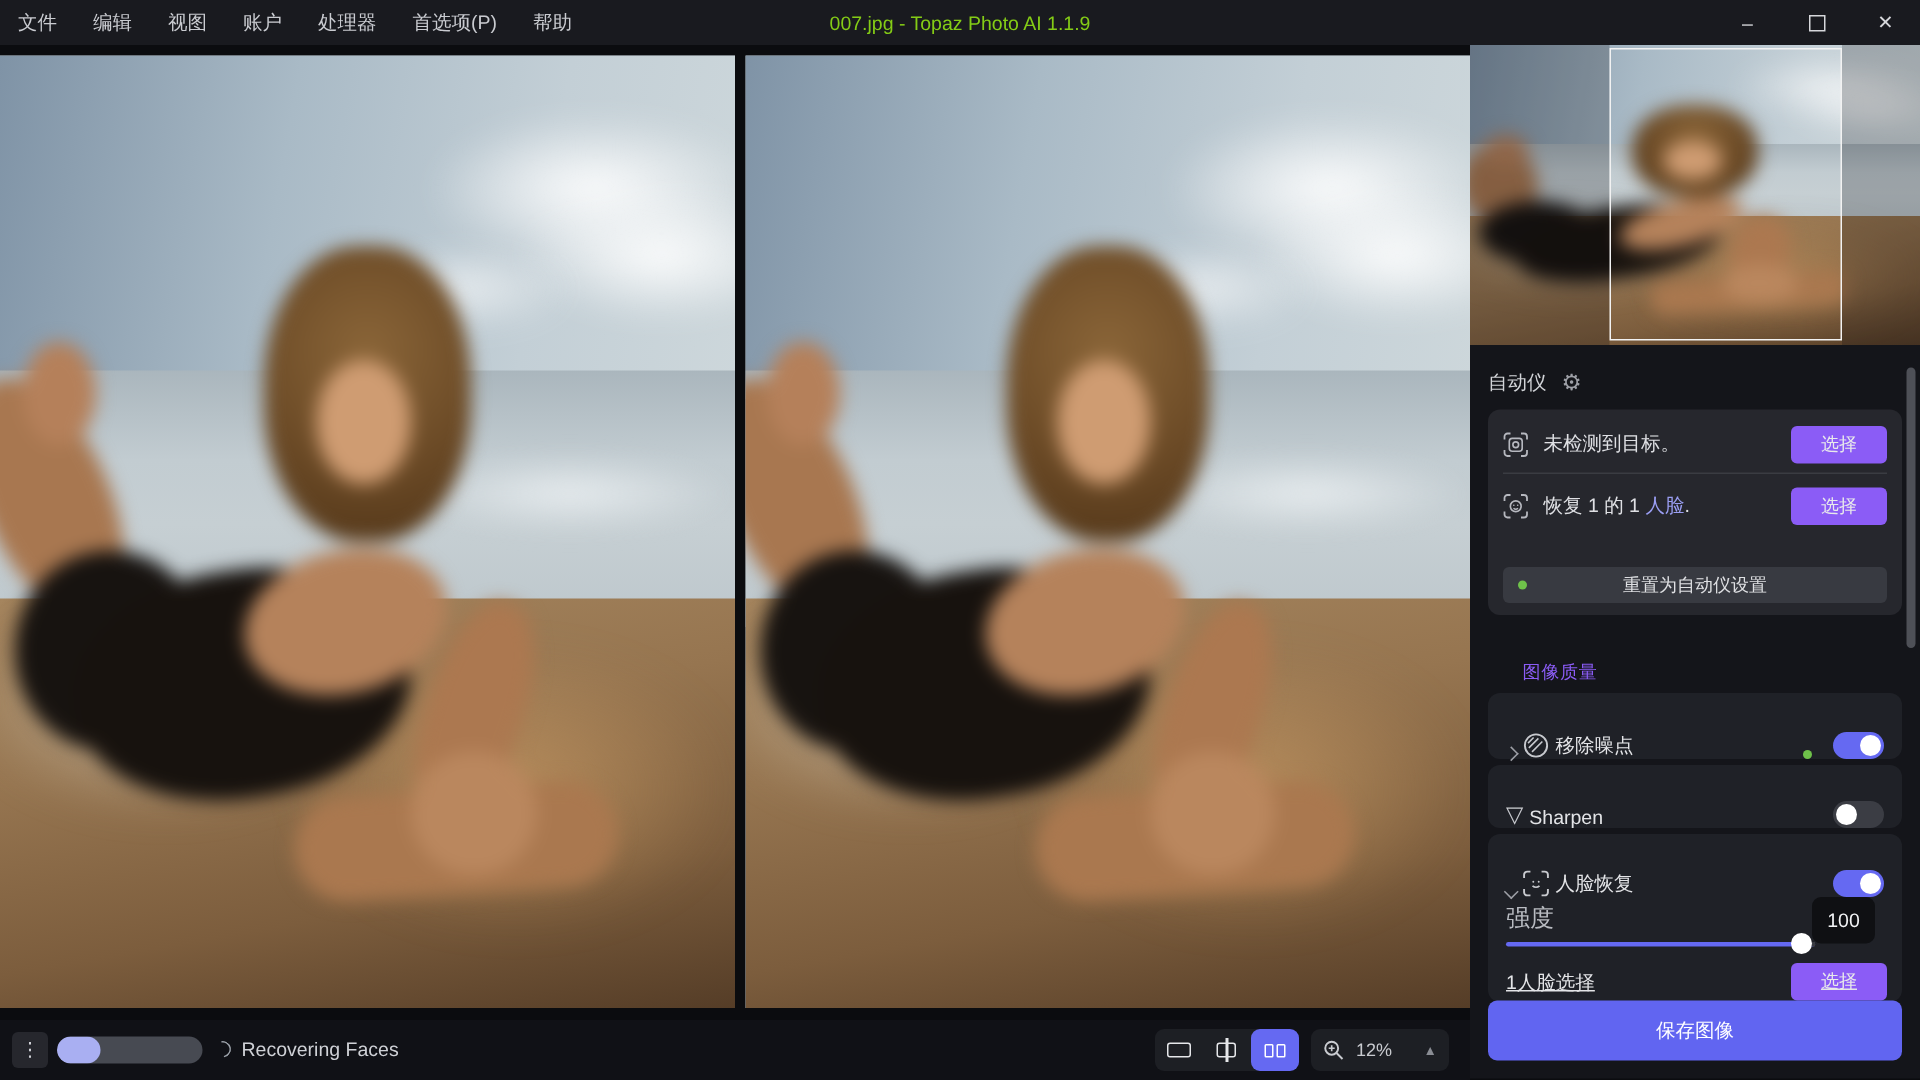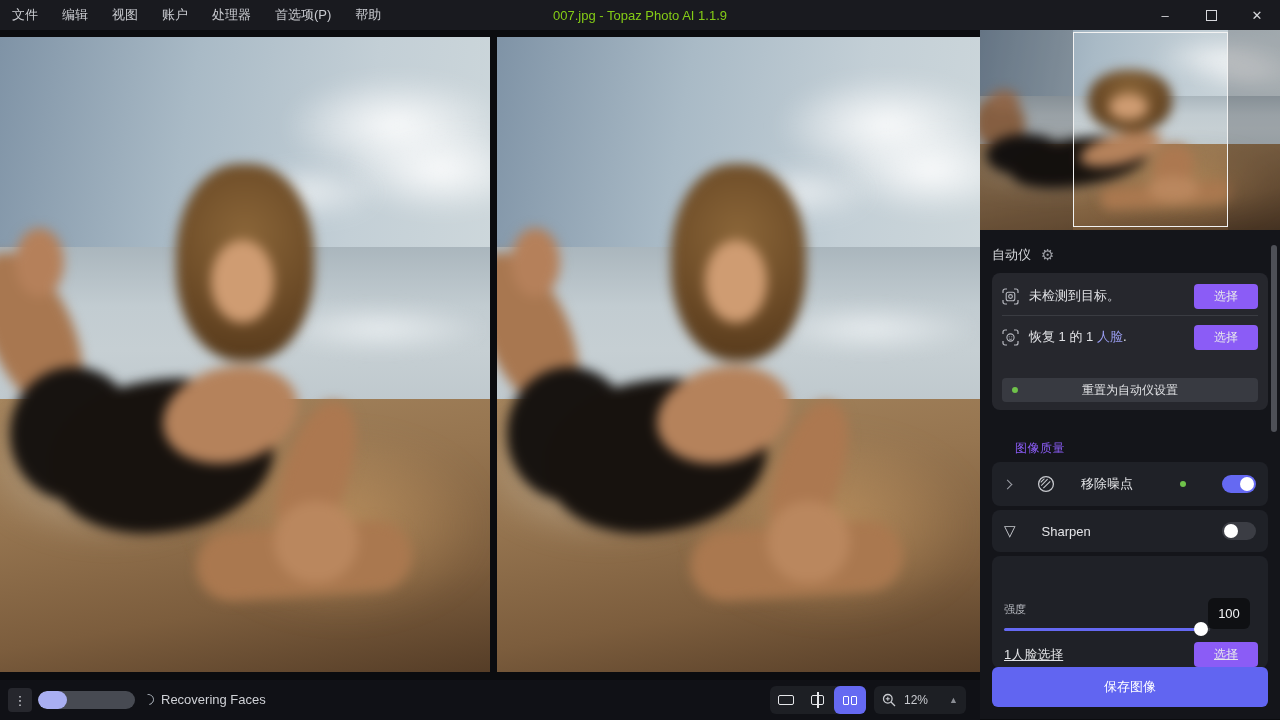--- a/index.html
+++ b/index.html
@@ -96,36 +96,36 @@
   .reset-btn { position:absolute; left:10px; right:10px; bottom:8px; height:24px; background:#383a41; border:none; border-radius:4px;
     color:#dfe0e3; font-size:12px; display:flex; align-items:center; justify-content:center; }
   .reset-dot { position:absolute; left:10px; width:6px; height:6px; border-radius:50%; background:#6fc24a; }
 
   .iq-title { position:absolute; left:12px; top:410px; color:#8b5cf6; font-size:12px; letter-spacing:.5px;margin-left:23px; }
 
   .fcard { position:absolute; left:12px; width:276px; background:#1f2127; border-radius:8px; }
   .fc1 { top:432px; height:44px; }
   .fc2 { top:480px; height:42px; }
   .fc3 { top:526px; height:112px; overflow:hidden; }
-  .fhead { display:flex; align-items:center; gap:26px; height:42px; padding:0 12px; color:#e3e4e7; font-size:13px; }
+  .fhead { display:flex; align-items:flex-end; gap:4px; height:42px; padding:0 12px; color:#e3e4e7; font-size:13px; }
   .fc1 .fhead { height:44px; }
   .chev { width:7px; height:7px; border-right:1.6px solid #9d9fa6; border-bottom:1.6px solid #9d9fa6; flex:none; }
   .chev.right { transform:rotate(-45deg); }
   .chev.down  { transform:rotate(45deg); }
   .gdot { width:6px; height:6px; border-radius:50%; background:#6fc24a; margin-left:auto; }
   .toggle { width:34px; height:18px; border-radius:9px; position:relative; flex:none; }
   .toggle.on  { background:#6569f2; }
   .toggle.off { background:#3b3d44; }
   .toggle .knob { position:absolute; top:2px; width:14px; height:14px; border-radius:50%; background:#ffffff; }
   .toggle.on  .knob { right:2px; }
   .toggle.off .knob { left:2px; }
   .push-r { margin-left:auto; }
   .nabla { color:#c7c9ce; font-size:15px; }
 
-  .strength-label { position:absolute; left:12px; top:46px; color:#b9bcc2; font-size:11px; }
+  .strength-label { position:absolute; left:12px; top:46px; color:#b9bcc2; font-size:16px; }
   .value-box { position:absolute; right:18px; top:42px; width:42px; height:31px; background:#0f1013; border-radius:6px;
     color:#f2f3f5; font-size:13px; display:flex; align-items:center; justify-content:center; }
   .slider { position:absolute; left:12px; right:58px; top:72px; height:3px; border-radius:2px; background:#6569f2; }
   .slider .rest { position:absolute; right:0; top:0; width:4%; height:3px; background:#3a3c42; }
   .slider .thumb { position:absolute; right:2px; top:-6px; width:14px; height:14px; border-radius:50%; background:#ffffff; }
   .faces-row { position:absolute; left:12px; right:10px; top:86px; display:flex; align-items:center; color:#e3e4e7; font-size:13px;text-decoration:underline; }
 
   .save-btn { position:absolute; left:12px; right:12px; bottom:12px; height:40px; background:#6165f1; border:none;
     border-radius:6px; color:#ffffff; font-size:13px; }
   .rp-scrollbar { position:absolute; right:3px; top:215px; width:6px; height:187px; border-radius:3px; background:#4e5057; }
@@ -333,20 +333,33 @@
     <div class="fhead">
       <span class="nabla">▽</span>
       <span>Sharpen</span>
       <span class="toggle off push-r">
           <span class="knob"></span>
         </span>
     </div>
   </div>
 
   <div class="fcard fc3">
+    <div class="fhead">
+      <span class="chev down"></span>
+      <svg class="icon-svg" width="18" height="18" viewBox="0 0 17 17">
+        <path d="M1 5V3a2 2 0 0 1 2-2h2 M12 1h2a2 2 0 0 1 2 2v2 M16 12v2a2 2 0 0 1-2 2h-2 M5 16H3a2 2 0 0 1-2-2v-2" fill="none" stroke="#c7c9ce" stroke-width="1.2"></path>
+        <circle cx="6.8" cy="7.4" r="0.6" fill="#c7c9ce"></circle>
+        <circle cx="10.2" cy="7.4" r="0.6" fill="#c7c9ce"></circle>
+        <path d="M6.3 10c1.2 1.1 3.2 1.1 4.4 0" fill="none" stroke="#c7c9ce" stroke-width="1"></path>
+      </svg>
+      <span>人脸恢复</span>
+      <span class="toggle on push-r">
+          <span class="knob"></span>
+        </span>
+    </div>
     <div class="strength-label">强度</div>
     <div class="value-box">100</div>
     <div class="slider">
       <span class="rest"></span>
       <span class="thumb"></span>
     </div>
     <div class="faces-row">
       <span>1人脸选择</span>
       <button class="sel-btn push-r">选择</button>
     </div>

